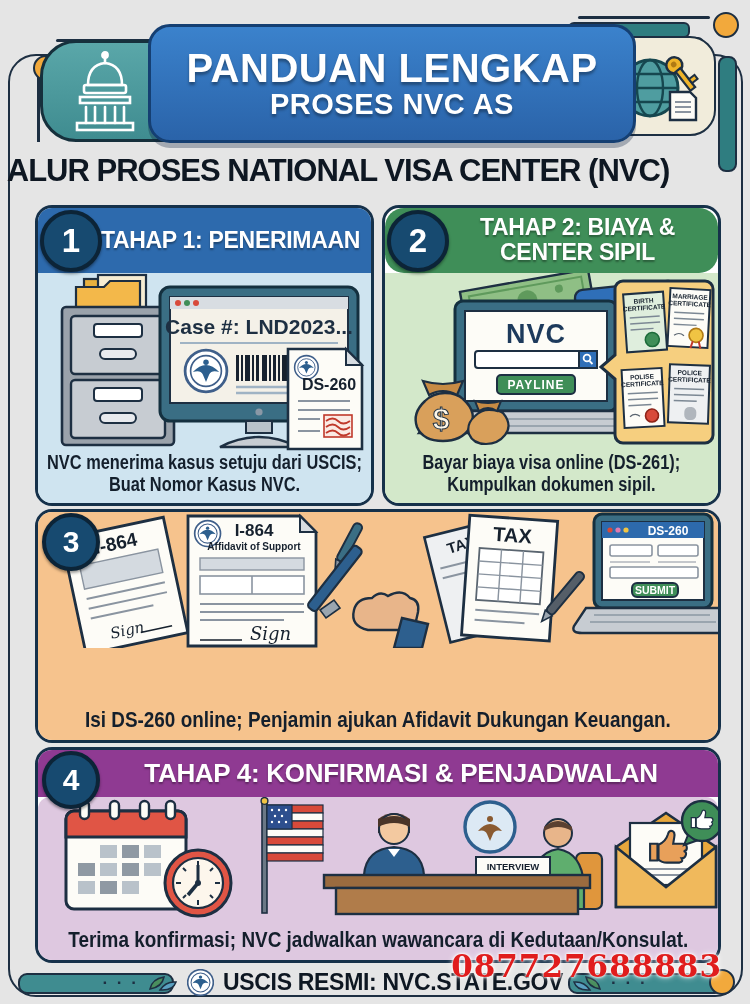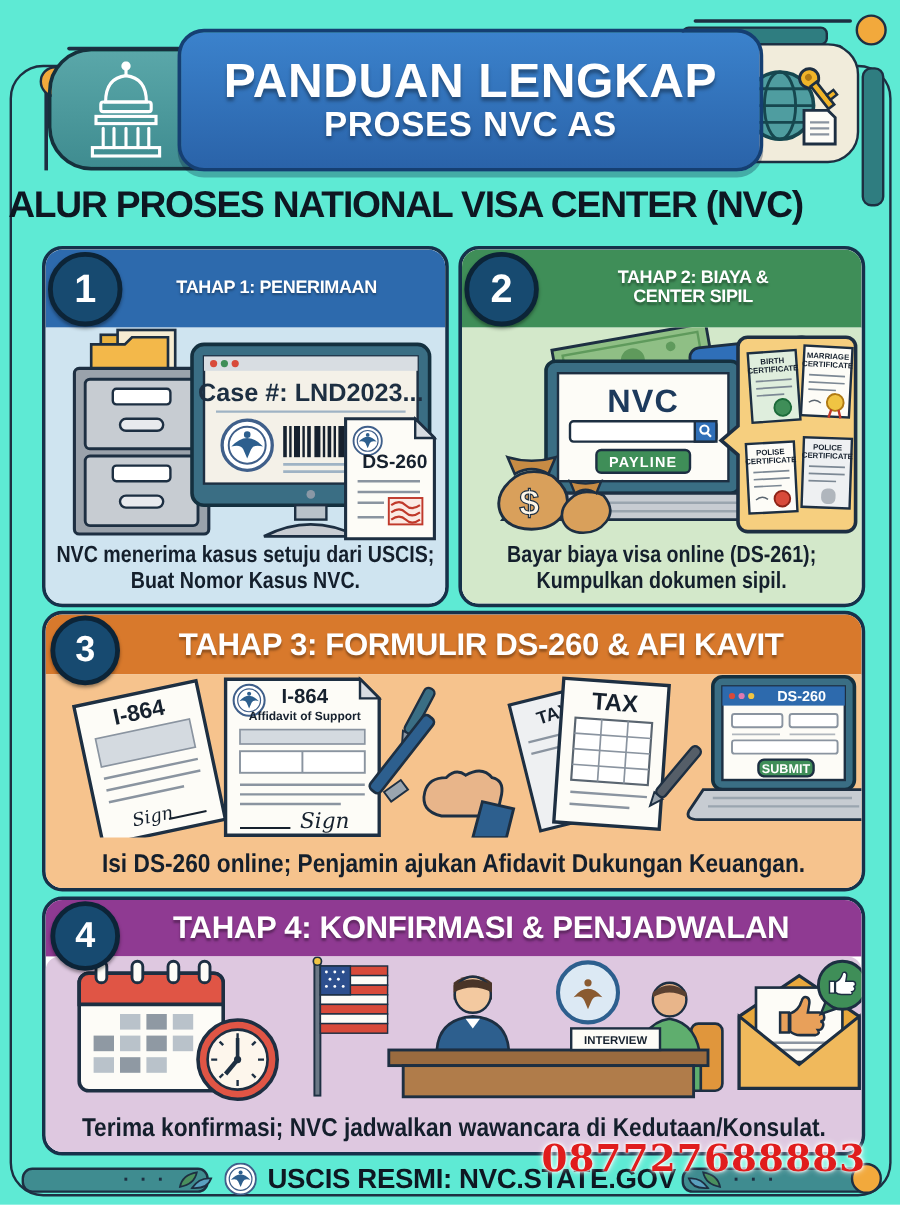--- a/index.html
+++ b/index.html
@@ -1,16 +1,16 @@
 <!DOCTYPE html>
 <html><head>
 <meta charset="utf-8">
 <style>
   html,body{margin:0;padding:0;}
-  .page{position:relative;width:750px;height:1004px;background:#5eead4;overflow:hidden;
+  .page{position:relative;width:750px;height:1004px;background:#e5e5e5;overflow:hidden;
         font-family:"Liberation Sans",sans-serif;}
   svg{font-family:"Liberation Sans",sans-serif;display:block;}
 
   
   .frame-border{position:absolute;left:8px;top:54px;width:731px;height:939px;
     border:2.5px solid #1d2f42;border-radius:28px;pointer-events:none;}
   .deco{position:absolute;}
   .tl-line{left:56px;top:39px;width:292px;height:3px;background:#1d2f42;border-radius:2px;}
   .tl-teal{left:74px;top:46px;width:196px;height:13px;background:#2f7d80;border:2px solid #1d2f42;border-radius:7px;}
   .tl-vline{left:37px;top:64px;width:3px;height:78px;background:#1d2f42;}
@@ -48,21 +48,21 @@
   .card-header{display:flex;flex-direction:column;align-items:center;justify-content:center;
     color:#fff;font-weight:800;text-align:center;text-shadow:0 2px 2px rgba(0,0,0,.35);}
   .card-body{flex:1;display:flex;flex-direction:column;align-items:center;}
   .badge{position:absolute;width:54px;height:54px;border-radius:50%;background:#174a70;
     border:4px solid #0c2437;color:#fff;font-size:33px;font-weight:800;z-index:5;
     display:flex;align-items:center;justify-content:center;box-shadow:0 2px 3px rgba(0,0,0,.4);}
   .stage1{left:35px;top:205px;width:333px;height:295px;}
   .stage2{left:382px;top:205px;width:333px;height:295px;}
   .stage3{left:35px;top:509px;width:680px;height:228px;}
   .stage4{left:35px;top:747px;width:680px;height:210px;}
-  .hdr-two{height:65px;font-size:15px;line-height:1.1;padding-left:52px;letter-spacing:-.3px;}
+  .hdr-two{height:65px;font-size:23px;line-height:1.1;padding-left:52px;letter-spacing:-.3px;}
   .hdr-one{height:50px;font-size:26px;padding-left:64px;padding-right:18px;letter-spacing:-.3px;}
   .stage4 .hdr-one{height:47px;}
   .badge-half{left:2px;top:2px;}
   .badge-full{left:4px;top:1px;width:50px;height:50px;font-size:30px;}
   .caption{margin-top:auto;margin-bottom:8px;text-align:center;font-weight:800;color:#141f2c;
     line-height:1.14;white-space:nowrap;}
   .cap-half{font-size:19.5px;transform:scaleX(.84);transform-origin:center;}
   .cap-full{font-size:21.5px;transform:scaleX(.88);transform-origin:center;}
 
   
@@ -238,21 +238,21 @@
           <div>NVC menerima kasus setuju dari USCIS;</div>
           <div>Buat Nomor Kasus NVC.</div>
         </div>
       </div>
     </div>
   </article>
 
   <article class="card stage2">
     <div class="badge badge-half">2</div>
     <div class="card-inner">
-      <div class="card-header hdr-two" style="background: rgb(63, 142, 88);">
+      <div class="card-header hdr-two" style="background: rgb(63, 142, 88); border-radius: 19px;">
         <div>TAHAP 2: BIAYA &amp;</div>
         <div>CENTER SIPIL</div>
       </div>
       <div class="card-body" style="background: rgb(211, 232, 202);">
         <svg width="333" height="178" viewBox="0 0 333 178">
           <g transform="rotate(-10 150 30)">
             <rect x="78" y="6" width="130" height="48" fill="#8fbf85" stroke="#1d2f42" stroke-width="2.4"></rect>
             <rect x="86" y="12" width="114" height="36" fill="none" stroke="#5f9a5c" stroke-width="2"></rect>
             <circle cx="143" cy="26" r="10" fill="#5f9a5c"></circle>
             <path d="M129 44 q14 -14 28 0 z" fill="#5f9a5c"></path>
@@ -335,23 +335,20 @@
           <div>Bayar biaya visa online (DS-261);</div>
           <div>Kumpulkan dokumen sipil.</div>
         </div>
       </div>
     </div>
   </article>
 
   <article class="card stage3">
     <div class="badge badge-full">3</div>
     <div class="card-inner">
-      <div class="card-header hdr-one" style="background: rgb(216, 121, 44);">
-        <div>TAHAP 3: FORMULIR DS-260 &amp; AFI KAVIT</div>
-      </div>
       <div class="card-body" style="background: rgb(246, 195, 141);">
         <svg width="680" height="136" viewBox="0 0 680 136">
           <g transform="rotate(-12 90 70)">
             <rect x="34" y="14" width="104" height="118" fill="#fdfcf7" stroke="#1d2f42" stroke-width="2.8"></rect>
             <text x="86" y="36" text-anchor="middle" font-size="19" font-weight="bold" fill="#16212e">I-864</text>
             <rect x="46" y="44" width="80" height="24" fill="#d4dae0" stroke="#8a94a0" stroke-width="1.4"></rect>
             <line x1="46" y1="78" x2="126" y2="78" stroke="#8a94a0" stroke-width="2"></line>
             <line x1="46" y1="88" x2="126" y2="88" stroke="#8a94a0" stroke-width="2"></line>
             <line x1="46" y1="98" x2="110" y2="98" stroke="#8a94a0" stroke-width="2"></line>
             <text x="62" y="122" font-size="15" font-style="italic" font-family="DejaVu Serif, serif" fill="#16212e">Sign</text>

